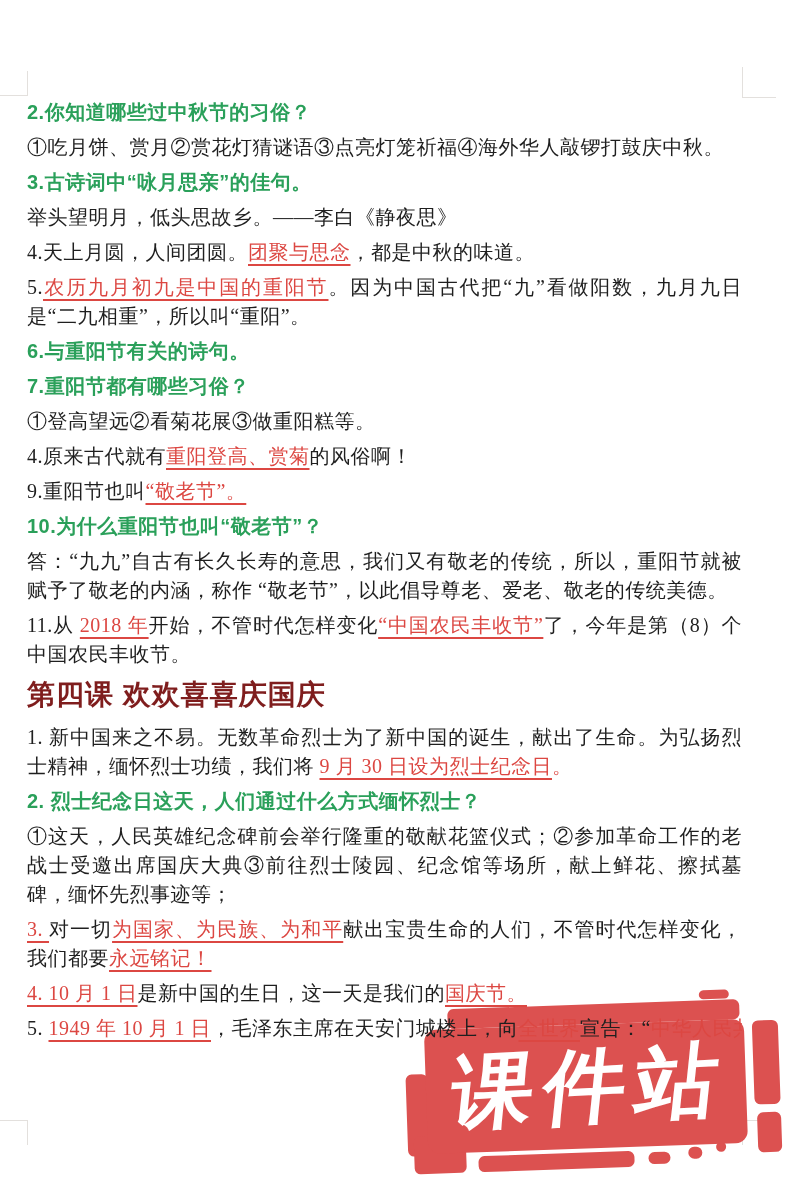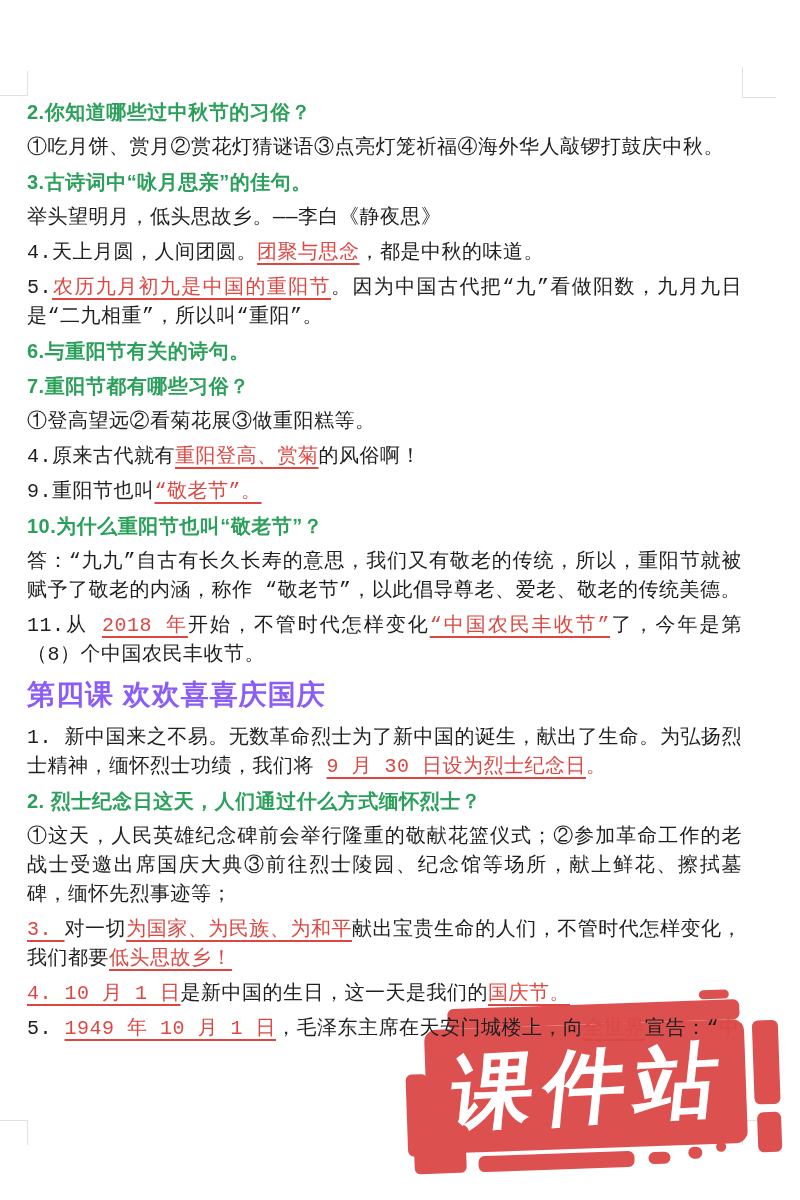--- a/index.html
+++ b/index.html
@@ -22,29 +22,29 @@
   .mark-bl{left:0;top:1120px;width:27px;height:24px;border-right:1px solid var(--mark);border-top:1px solid var(--mark);}
   .mark-br{left:742px;top:1120px;width:33px;height:24px;border-left:1px solid var(--mark);border-top:1px solid var(--mark);}
 
   
   .content{
     position:absolute;left:0;top:0;width:800px;z-index:2;
     padding:98px 58px 0 27px;box-sizing:border-box;
   }
   .para{
     font-size:20px;line-height:29px;letter-spacing:.5px;
-    margin:0 0 6px 0;color:var(--ink);text-align:justify;font-family:Liberation Mono, monospace;
+    margin:0 0 6px 0;color:var(--ink);text-align:justify;
   }
   .h-green{
     font-family:"Liberation Sans","DejaVu Sans",sans-serif;
     font-weight:700;color:var(--green);
   }
   .h-chapter{
     font-family:"Liberation Sans","DejaVu Sans",sans-serif;
-    font-weight:800;color:#8b5cf6;
+    font-weight:800;color:#7f1d1d;
     font-size:28px;line-height:40px;margin:6px 0 8px 0;letter-spacing:1px;
   }
   .nowrap{white-space:nowrap;overflow:hidden;text-align:left;}
   .seg-k{color:inherit;}
   .seg-r{color:var(--red);}
   .seg-ru{
     color:var(--red);
     text-decoration:underline;
     text-decoration-color:var(--red);
     text-decoration-thickness:1.5px;
@@ -116,16 +116,16 @@
     <div class="para body"><span class="seg-k">①登高望远②看菊花展③做重阳糕等。</span></div>
     <div class="para body"><span class="seg-k">4.原来古代就有</span><span class="seg-ru">重阳登高、赏菊</span><span class="seg-k">的风俗啊！</span></div>
     <div class="para body"><span class="seg-k">9.重阳节也叫</span><span class="seg-ru">“敬老节”。</span></div>
     <div class="para h-green"><span class="seg-k">10.为什么重阳节也叫“敬老节”？</span></div>
     <div class="para body"><span class="seg-k">答：“九九”自古有长久长寿的意思，我们又有敬老的传统，所以，重阳节就被赋予了敬老的内涵，称作 “敬老节”，以此倡导尊老、爱老、敬老的传统美德。</span></div>
     <div class="para body"><span class="seg-k">11.从 </span><span class="seg-ru">2018 年</span><span class="seg-k">开始，不管时代怎样变化</span><span class="seg-ru">“中国农民丰收节”</span><span class="seg-k">了，今年是第（8）个中国农民丰收节。</span></div>
     <div class="para h-chapter"><span class="seg-k">第四课 欢欢喜喜庆国庆</span></div>
     <div class="para body"><span class="seg-k">1. 新中国来之不易。无数革命烈士为了新中国的诞生，献出了生命。为弘扬烈士精神，缅怀烈士功绩，我们将 </span><span class="seg-ru">9 月 30 日设为烈士纪念日</span><span class="seg-r">。</span></div>
     <div class="para h-green"><span class="seg-k">2. 烈士纪念日这天，人们通过什么方式缅怀烈士？</span></div>
     <div class="para body"><span class="seg-k">①这天，人民英雄纪念碑前会举行隆重的敬献花篮仪式；②参加革命工作的老战士受邀出席国庆大典③前往烈士陵园、纪念馆等场所，献上鲜花、擦拭墓碑，缅怀先烈事迹等；</span></div>
-    <div class="para body"><span class="seg-ru">3. </span><span class="seg-k">对一切</span><span class="seg-ru">为国家、为民族、为和平</span><span class="seg-k">献出宝贵生命的人们，不管时代怎样变化，我们都要</span><span class="seg-ru">低头思故乡！</span></div>
+    <div class="para body"><span class="seg-ru">3. </span><span class="seg-k">对一切</span><span class="seg-ru">为国家、为民族、为和平</span><span class="seg-k">献出宝贵生命的人们，不管时代怎样变化，我们都要</span><span class="seg-ru">永远铭记！</span></div>
     <div class="para body"><span class="seg-ru">4. 10 月 1 日</span><span class="seg-k">是新中国的生日，这一天是我们的</span><span class="seg-ru">国庆节。</span></div>
     <div class="para body nowrap"><span class="seg-k">5. </span><span class="seg-ru">1949 年 10 月 1 日</span><span class="seg-k">，毛泽东主席在天安门城楼上，向</span><span class="seg-ru">全世界</span><span class="seg-k">宣告：“</span><span class="seg-r">中华人民共和国中央人</span></div>
   </div>
 
 </body></html>

